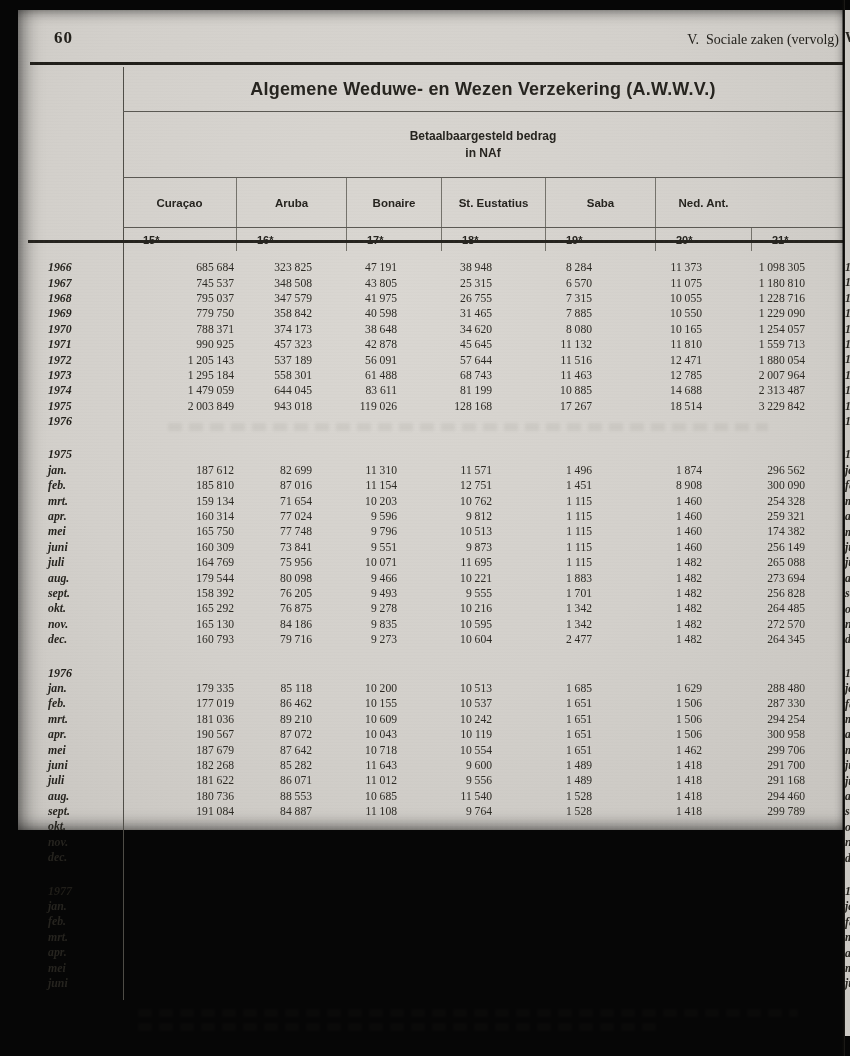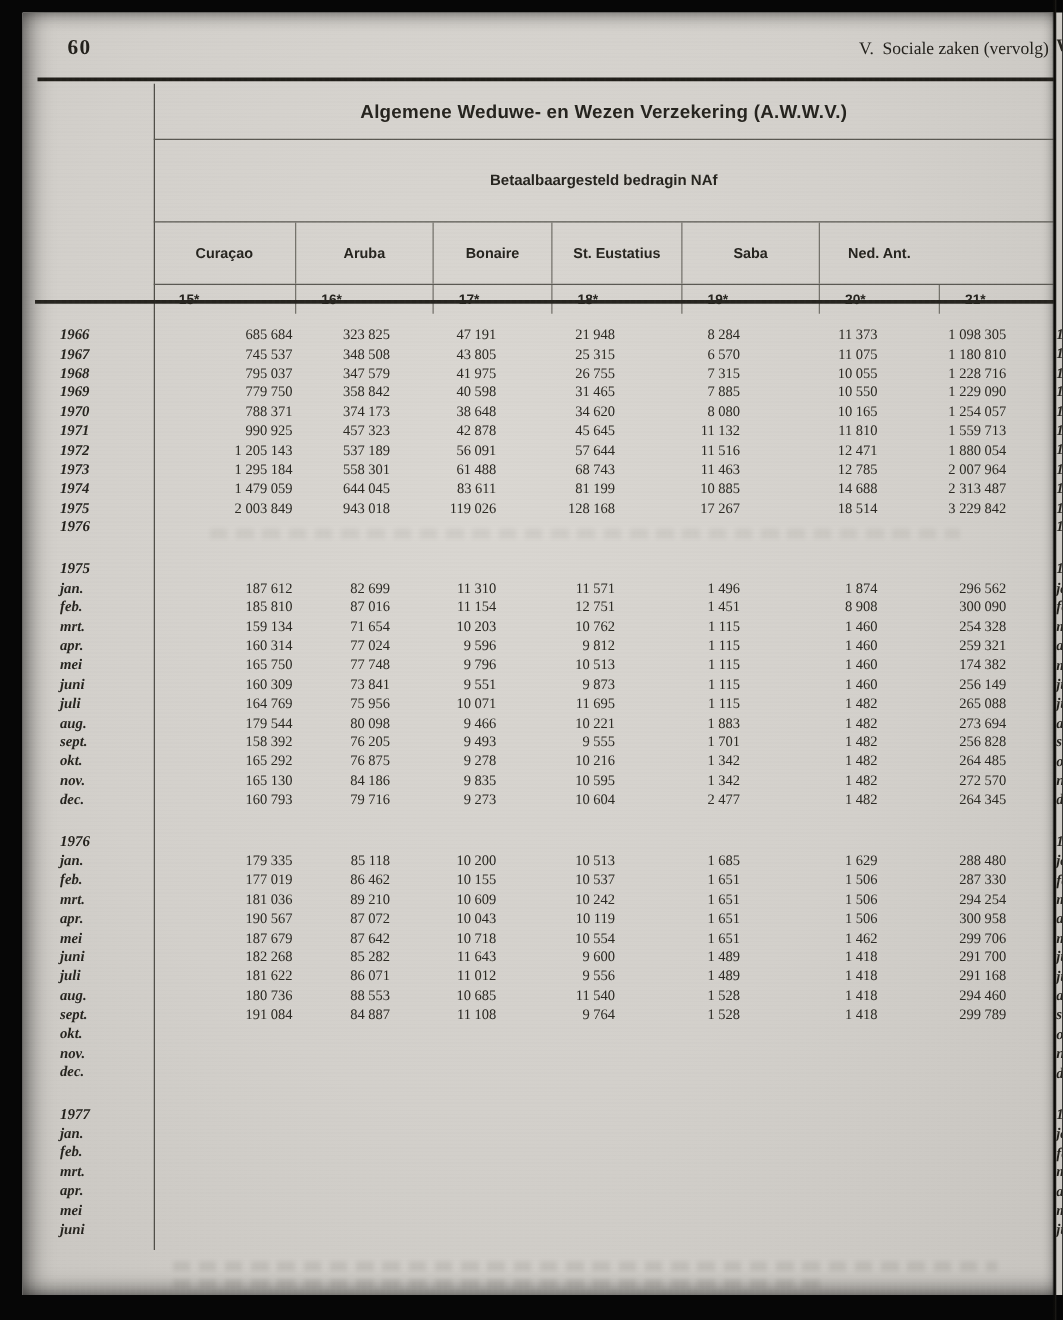--- a/index.html
+++ b/index.html
@@ -3,21 +3,21 @@
 <meta charset="utf-8">
 <style>
   * { margin:0; padding:0; box-sizing:border-box; }
   html,body { width:850px; height:1056px; }
   body {
     position:relative; overflow:hidden; background:#060606;
     font-family:"Liberation Serif","DejaVu Serif",serif;
   }
   
   .paper {
-    position:absolute; left:18px; top:10px; width:825px; height:1026px;
+    position:absolute; left:18px; top:10px; width:825px; height:820px;
     background:
       radial-gradient(ellipse at 45% 35%, #dad7d2 0%, #d3d0cb 55%, #c7c4bf 100%);
     box-shadow:
       inset 14px 0 20px -10px rgba(0,0,0,.55),
       inset -5px 0 9px -5px rgba(0,0,0,.30),
       inset 0 10px 14px -9px rgba(0,0,0,.45),
       inset 0 -12px 16px -9px rgba(0,0,0,.5);
   }
   .paper::after {
     content:""; position:absolute; inset:0; pointer-events:none; opacity:.5;
@@ -33,25 +33,25 @@
   .section-header {
     position:absolute; right:4px; top:22px; white-space:pre;
     font-size:14px; font-weight:normal; color:#23211c;
   }
   .header-rule { position:absolute; left:12px; right:0; top:52px; height:3px; background:#211f1a; }
   
   .vline { position:absolute; left:105px; top:57px; width:1px; height:933px; background:#4e4c46; }
   .table-area { position:absolute; left:105px; top:57px; width:720px; color:#26241f; }
   .t-title {
     height:45px; display:flex; align-items:center; justify-content:center;
-    font-family:"Liberation Sans",sans-serif; font-weight:bold; font-size:15px;
+    font-family:"Liberation Sans",sans-serif; font-weight:bold; font-size:18px;
     border-bottom:1px solid #5a5852; letter-spacing:.2px;
   }
   .t-subtitle {
-    height:66px; display:flex; flex-direction:row; align-items:center; justify-content:center;
+    height:66px; display:flex; flex-direction:column; align-items:center; justify-content:center;
     font-family:"Liberation Sans",sans-serif; font-weight:bold; font-size:12px; line-height:17px;
     border-bottom:1px solid #5a5852;
   }
   .grid7 { display:grid; grid-template-columns:113px 110px 95px 104px 110px 96px 92px; }
   .col-headers { height:50px; border-bottom:1px solid #5a5852; }
   .col-head {
     display:flex; align-items:center; justify-content:center;
     font-family:"Liberation Sans",sans-serif; font-weight:bold; font-size:11.5px;
     border-left:1px solid #75736c;
   }
@@ -140,21 +140,21 @@
 
   <div class="thick-rule"></div>
 
   <div class="tbody" id="table-body">
       <div class="tsection">
         <div class="row">
           <div class="cell label">1966</div>
           <div class="cell c1">685 684</div>
           <div class="cell c2">323 825</div>
           <div class="cell c3">47 191</div>
-          <div class="cell c4">21 948</div>
+          <div class="cell c4">38 948</div>
           <div class="cell c5">8 284</div>
           <div class="cell c6">11 373</div>
           <div class="cell c7">1 098 305</div>
         </div>
         <div class="row">
           <div class="cell label">1967</div>
           <div class="cell c1">745 537</div>
           <div class="cell c2">348 508</div>
           <div class="cell c3">43 805</div>
           <div class="cell c4">25 315</div>

